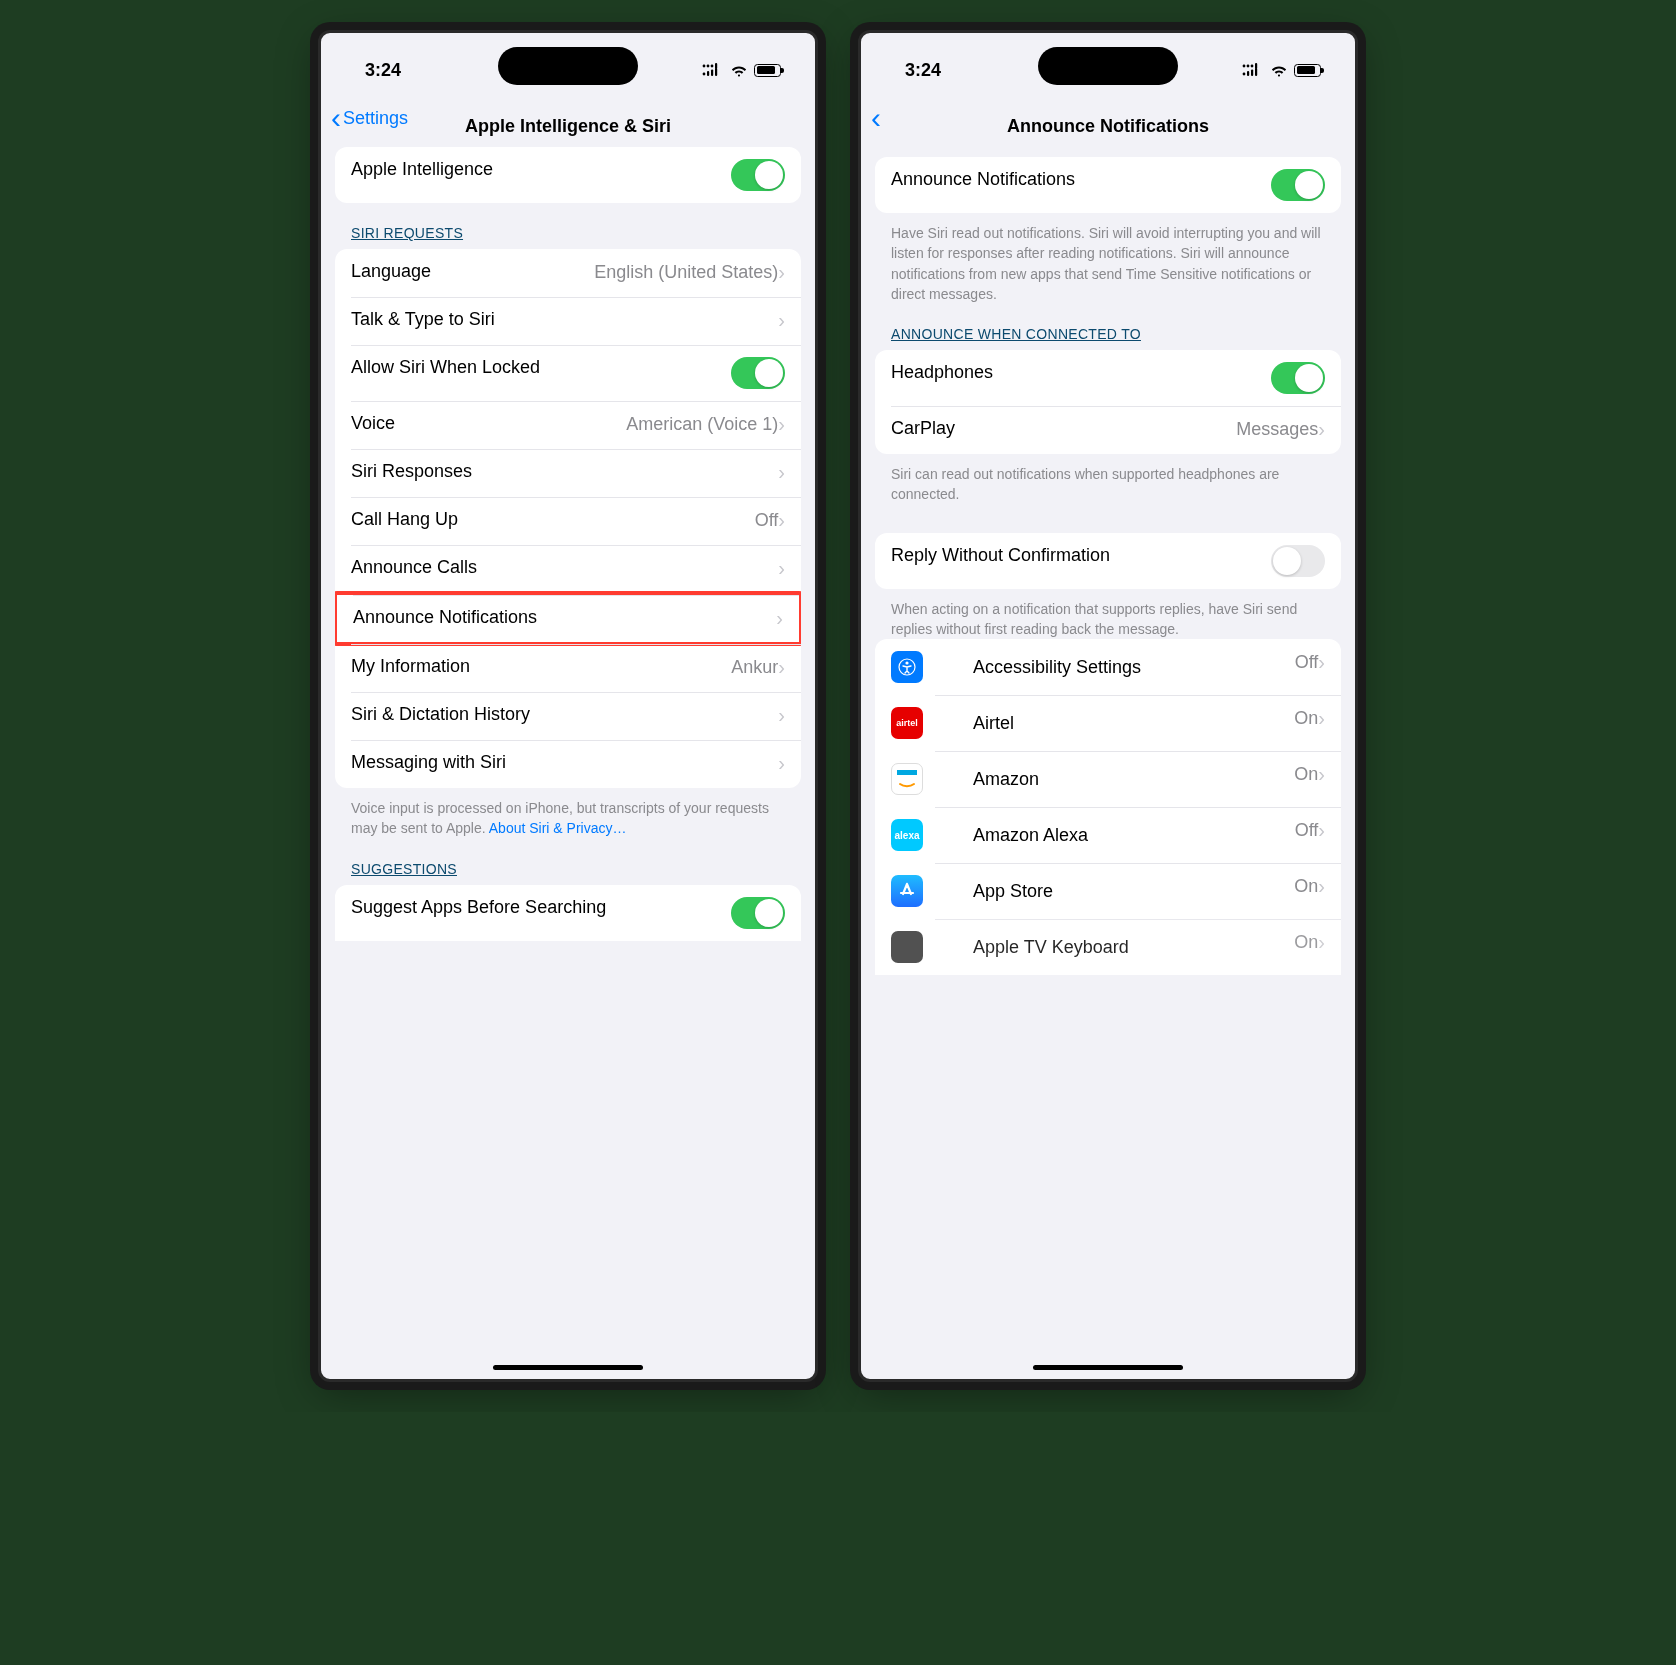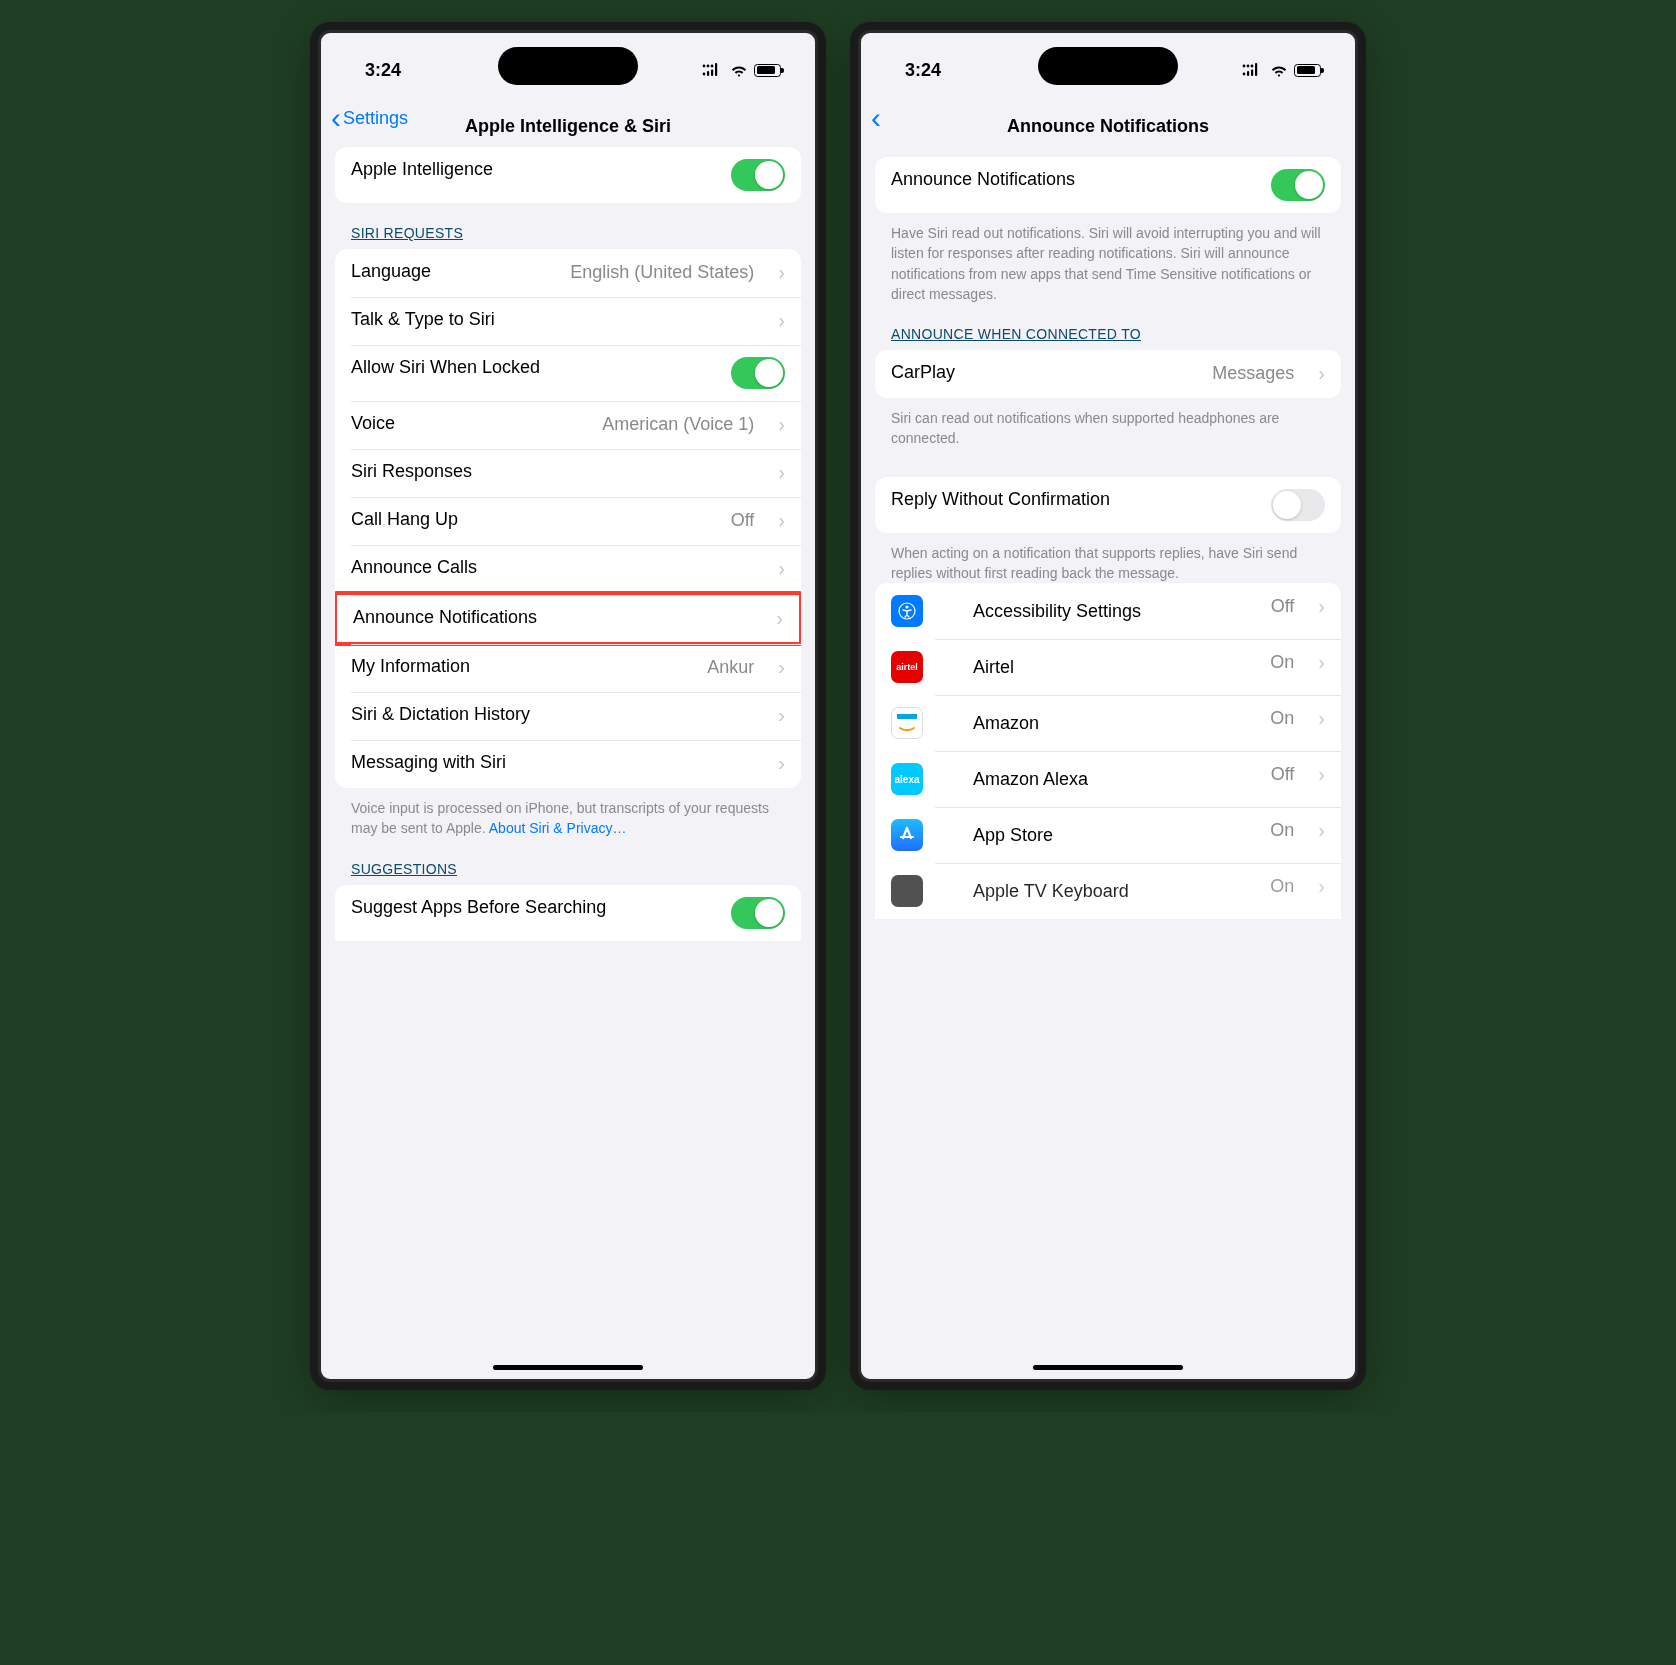--- a/index.html
+++ b/index.html
@@ -64,21 +64,21 @@
   .row {
     min-height: 48px; padding: 12px 16px;
     display: flex; align-items: flex-start; justify-content: space-between;
     position: relative;
   }
   .row + .row::before {
     content:""; position:absolute; top:0; left:16px; right:0; height:1px; background:#e5e5ea;
   }
   .row-app + .row-app::before { left: 60px; }
   .row-label { font-size: 18px; color:#000; }
-  .row-right { display:flex; align-items:center; gap: 24px; }
+  .row-right { display:flex; align-items:center; gap: 0; }
   .row-value { font-size: 18px; color:#8a8a8e; }
   .chev { color:#c7c7cc; font-size: 20px; font-weight: 300; }
 
   .toggle { width: 54px; height: 32px; border-radius: 16px; position: relative; }
   .toggle.on { background:#34c759; }
   .toggle.off { background:#e9e9eb; }
   .toggle::after { content:""; position:absolute; top:2px; width:28px; height:28px; border-radius:50%; background:#fff; box-shadow:0 1px 3px rgba(0,0,0,.2); }
   .toggle.on::after { right:2px; }
   .toggle.off::after { left:2px; }
 
@@ -258,20 +258,24 @@
       <div class="row">
         <span class="row-label">Announce Notifications</span>
         <div class="toggle on"></div>
       </div>
     </div>
     <div class="section-footer">Have Siri read out notifications. Siri will avoid interrupting you and will listen for responses after reading notifications. Siri will announce notifications from new apps that send Time Sensitive notifications or direct messages.</div>
 
     <div class="section-header">ANNOUNCE WHEN CONNECTED TO</div>
     <div class="group">
       <div class="row">
+        <span class="row-label">Headphones</span>
+        <div class="toggle on"></div>
+      </div>
+      <div class="row">
         <span class="row-label">CarPlay</span>
         <div class="row-right">
             <span class="row-value">Messages</span>
             <span class="chev">›</span>
           </div>
       </div>
     </div>
     <div class="section-footer">Siri can read out notifications when supported headphones are connected.</div>
 
     <div class="group" style="margin-top:28px">

